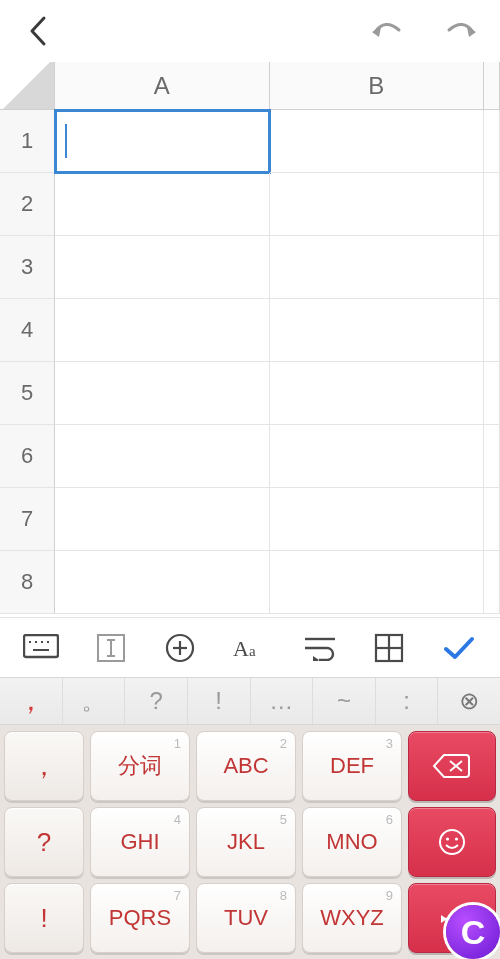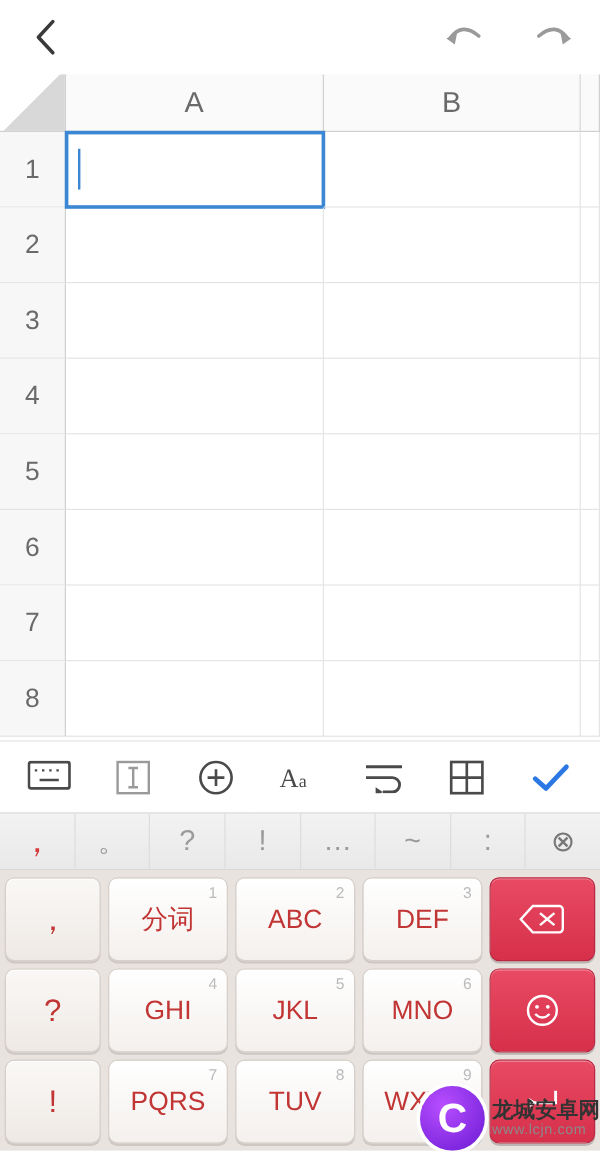--- a/index.html
+++ b/index.html
@@ -270,17 +270,13 @@
   <div class="key red">
     <svg width="34" height="26" viewBox="0 0 34 26">
         <path d="M28 4 v10 h-18" fill="none" stroke="#fff" stroke-width="2.4"></path>
         <polygon points="12,14 6,10 6,18" fill="#fff"></polygon>
       </svg>
   </div>
 </div>
 
 <div class="watermark">
   <div class="wm-badge">C</div>
-  <div class="wm-text">
-    <span class="t1">龙城安卓网</span>
-    <span class="t2">www.lcjn.com</span>
-  </div>
 </div>
 
 </body></html>

